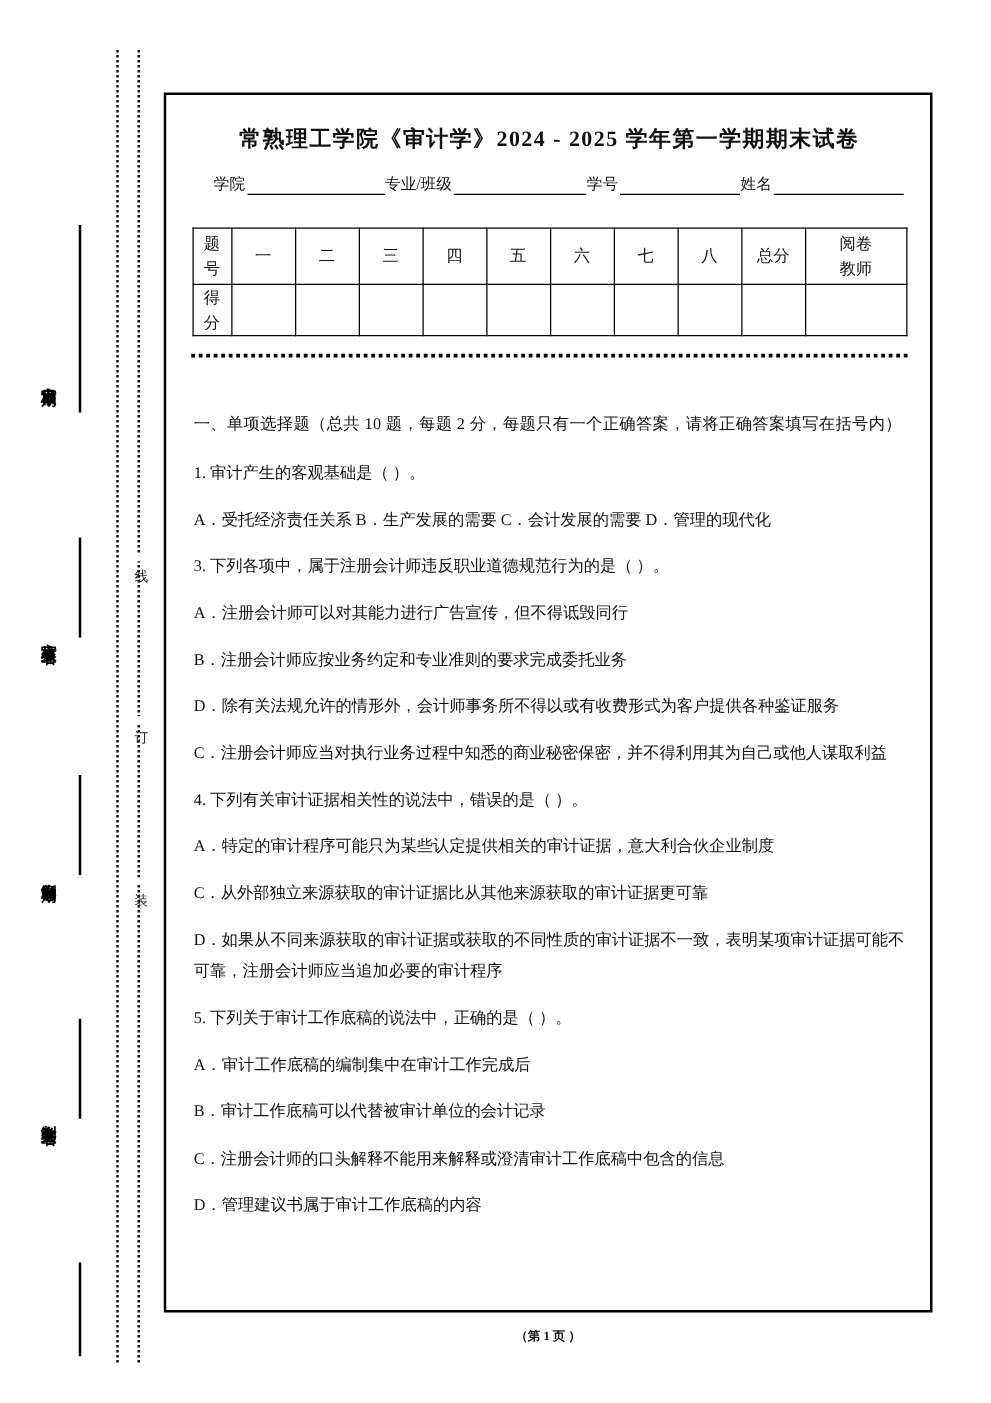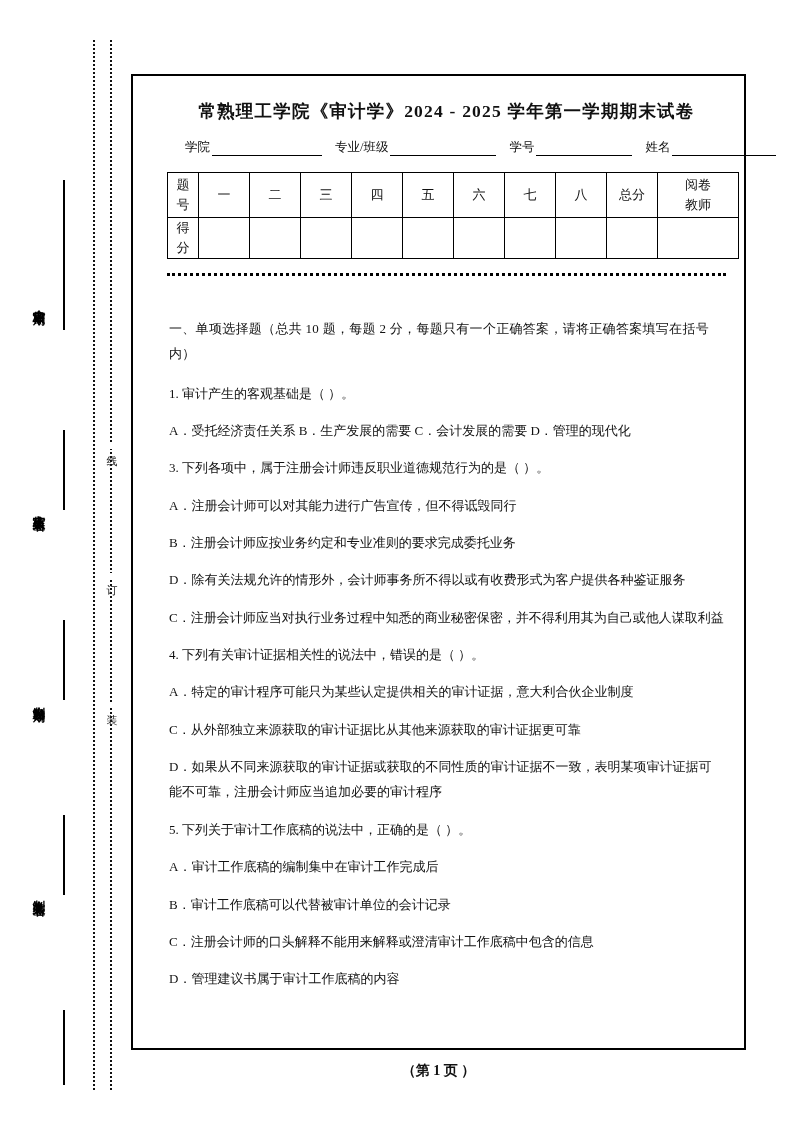--- a/index.html
+++ b/index.html
@@ -59,41 +59,40 @@
     position: absolute;
     left: 131px;
     top: 74px;
     width: 615px;
     height: 976px;
     border: 2px solid #000;
     box-sizing: border-box;
     padding: 0;
   }
   #inner {
-    padding: 14px 18px 0 34px;
+    padding: 14px 18px 0 20px;
   }
 
   
   #exam-title {
     text-align: center;
     font-size: 17.5px;
     font-weight: bold;
     letter-spacing: 1.2px;
     margin: 9px 0 16px 0;
     font-family: "Liberation Serif", "DejaVu Serif", serif;
     white-space: nowrap;
   }
 
   
   #identity-row {
     display: flex;
     font-size: 12.5px;
-    margin: 0 4px 16px 18px;
-    font-family: "Liberation Serif", "DejaVu Serif", serif;
-    gap: 13px;
+    margin: 0 4px 26px 18px;
+    font-family: "Liberation Serif", "DejaVu Serif", serif;
   }
   .id-field { display: flex; align-items: flex-end; }
   .id-label { white-space: nowrap; padding-right: 2px; font-size: 12.5px; }
   .id-blank {
     border-bottom: 1.2px solid #000;
     height: 14px;
   }
   .b1 { width: 110px; }
   .b2 { width: 106px; }
   .b3 { width: 96px; }
@@ -149,21 +148,21 @@
     margin: 0 0 12px 0;
   }
 
   
   #page-footer {
     position: absolute;
     left: 131px;
     top: 1062px;
     width: 615px;
     text-align: center;
-    font-size: 14px;
+    font-size: 10px;
     font-weight: bold;
     font-family: "Liberation Serif", "DejaVu Serif", serif;
   }
 </style>
 </head>
 <body>
 
 <div id="left-margin">
 
   <div class="vline-solid" style="left:63px; top:180px; height:150px;"></div>

